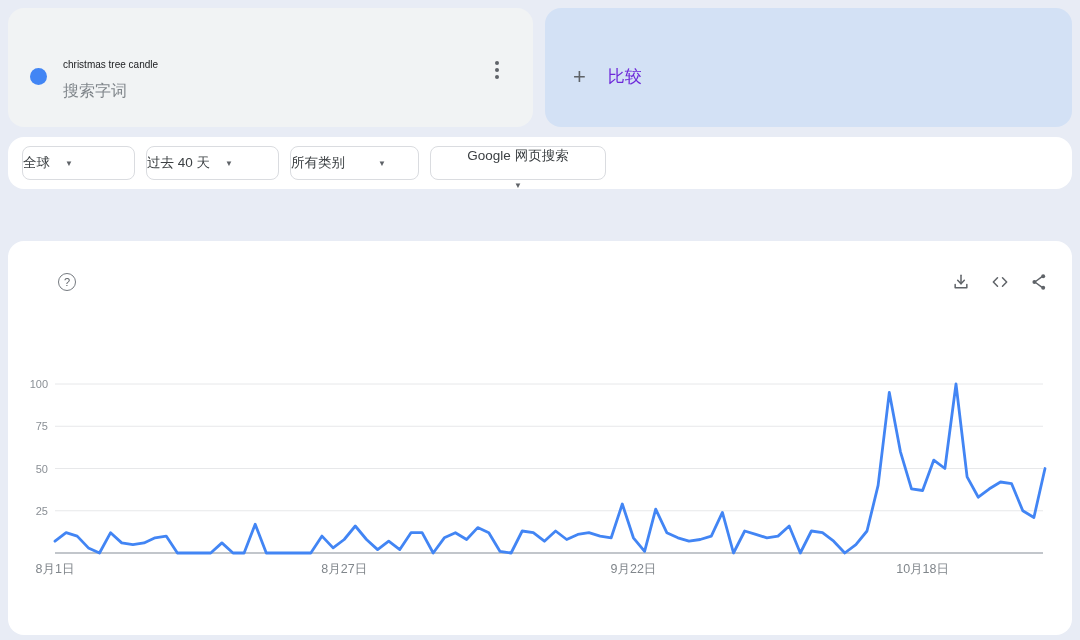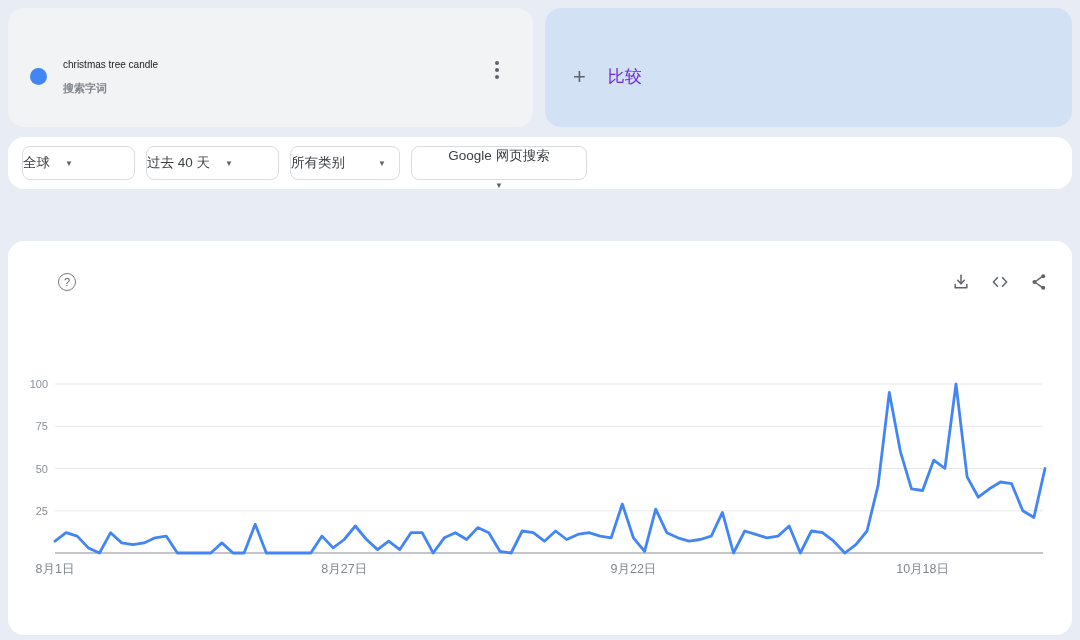--- a/index.html
+++ b/index.html
@@ -12,21 +12,21 @@
   }
   .card { position:absolute; border-radius:16px; }
 
   
   .term-card { left:8px; top:8px; width:525px; height:119px; background:#f1f3f4; }
   .term-dot {
     position:absolute; left:22px; top:60px; width:17px; height:17px;
     border-radius:50%;
   }
   .term-title { position:absolute; left:55px; top:51px; font-size:10px; font-weight:500; color:#202124; }
-  .term-sub   { position:absolute; left:55px; top:73px; font-size:11px; color:#80868b;font-weight:bold; }
+  .term-sub   { position:absolute; left:55px; top:73px; font-size:16px; color:#80868b; }
   .kebab { position:absolute; right:22px; top:48px; width:28px; height:28px;
     display:flex; flex-direction:column; align-items:center; justify-content:center; gap:3px;
     cursor:pointer; }
   .kebab i { width:4px; height:4px; border-radius:50%; background:#5f6368; }
 
   
   .compare-card { left:545px; top:8px; width:527px; height:119px; background:#d3e1f5; cursor:pointer; }
   .compare-inner { position:absolute; left:28px; top:57px; display:flex; align-items:center; gap:22px; }
   .plus-glyph { font-size:22px; color:#5f6368; line-height:1; font-weight:400; }
   .compare-label { font-size:17px; color:#6d28d9; }
@@ -35,21 +35,21 @@
   .filter-bar { left:8px; top:137px; width:1064px; height:52px; background:#ffffff;
     display:flex; align-items:center; gap:11px; padding-left:14px; }
   .pill {
     height:34px; border:1px solid #dadce0; border-radius:8px; background:#fff;
     display:flex; align-items:center; justify-content:flex-start; gap:15px;
     font-size:13.5px; color:#3c4043; cursor:pointer;
   }
   .pill .arrow { font-size:8px; color:#5f6368; padding-top:1px; }
   .pill-geo    { width:113px; }
   .pill-time   { width:133px; }
-  .pill-cat    { width:110px;gap:33px; }
+  .pill-cat    { width:129px;gap:33px; }
   .pill-gprop  { width:176px;flex-direction:column; }
 
   
   .chart-card { left:8px; top:241px; width:1064px; height:394px; background:#ffffff; }
   .chart-header { position:absolute; left:37px; top:28px; right:22px; height:26px;
     display:flex; align-items:center; }
   .chart-title { font-size:17px; color:#202124; }
   .help-icon {
     width:18px; height:18px; border:1.6px solid #757a80; border-radius:50%;
     margin-left:13px; display:flex; align-items:center; justify-content:center;

